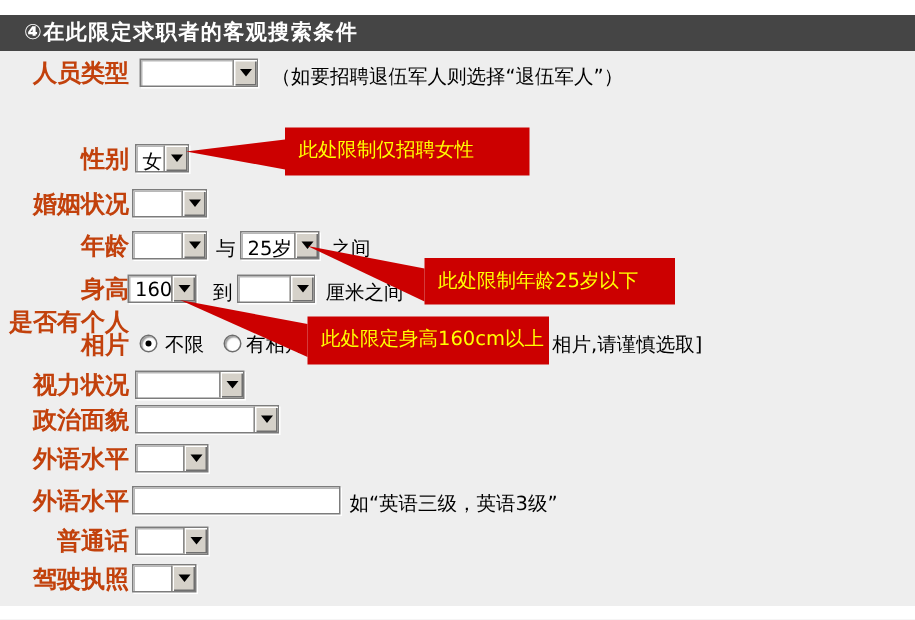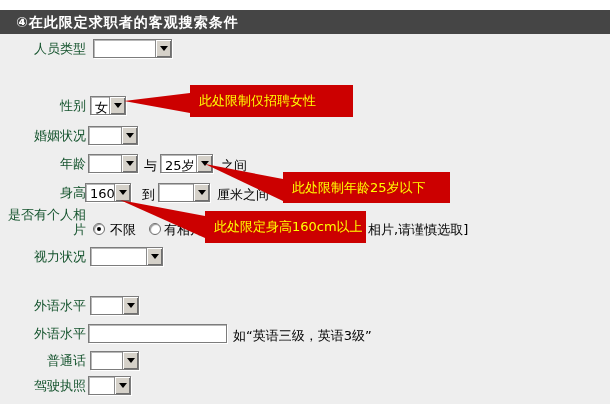--- a/index.html
+++ b/index.html
@@ -22,21 +22,21 @@
     font-size:14px; font-weight:bold; letter-spacing:1px;
     line-height:24px; padding-left:16px;
   }
   .bottom-strip {
     position:absolute; left:0; top:404px; width:610px; height:9px;
     background:#ffffff;
   }
   .row { position:absolute; left:0; width:610px; height:22px; }
   .flabel {
     position:absolute; left:0; top:2px; width:86px;
-    text-align:right; font-size:13px; font-weight:normal; color:#14532d;
+    text-align:right; font-size:16px; font-weight:bold; color:#c2410c;
     line-height:15px;
   }
   .flabel.two-line { top:0; }
   .inline-text {
     position:absolute; top:3px; font-size:13px; color:#000; white-space:nowrap;
   }
   
   .combo {
     position:absolute; top:0; height:19px; background:#ffffff;
     border:1px solid #7c7c7c;
@@ -100,20 +100,21 @@
   </div>
 
   <div class="row" style="top:39px">
     <span class="flabel">人员类型</span>
     <span class="combo" style="left:93px;width:79px">
       <span class="combo-value"></span>
       <span class="combo-btn">
           <span class="combo-arrow"></span>
         </span>
     </span>
+    <span class="inline-text" style="left:181px">（如要招聘退伍军人则选择“退伍军人”）</span>
   </div>
 
 
   <div class="row" style="top:96px">
     <span class="flabel">性别</span>
     <span class="combo" style="left:90px;width:36px">
       <span class="combo-value">女</span>
       <span class="combo-btn">
           <span class="combo-arrow"></span>
         </span>
@@ -180,20 +181,29 @@
   <div class="row" style="top:247px">
     <span class="flabel">视力状况</span>
     <span class="combo" style="left:90px;width:73px">
       <span class="combo-value"></span>
       <span class="combo-btn">
           <span class="combo-arrow"></span>
         </span>
     </span>
   </div>
 
+  <div class="row" style="top:270px">
+    <span class="flabel">政治面貌</span>
+    <span class="combo" style="left:90px;width:96px">
+      <span class="combo-value"></span>
+      <span class="combo-btn">
+          <span class="combo-arrow"></span>
+        </span>
+    </span>
+  </div>
 
   <div class="row" style="top:296px">
     <span class="flabel">外语水平</span>
     <span class="combo" style="left:90px;width:49px">
       <span class="combo-value"></span>
       <span class="combo-btn">
           <span class="combo-arrow"></span>
         </span>
     </span>
   </div>

